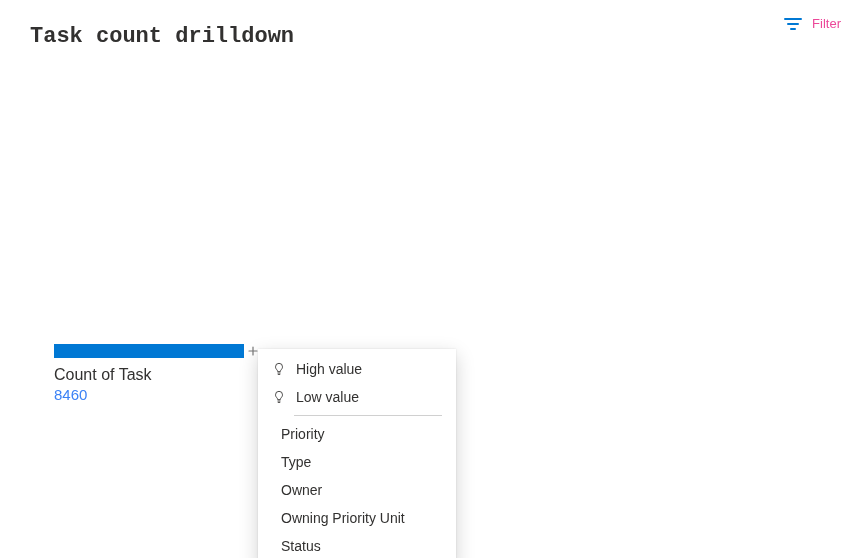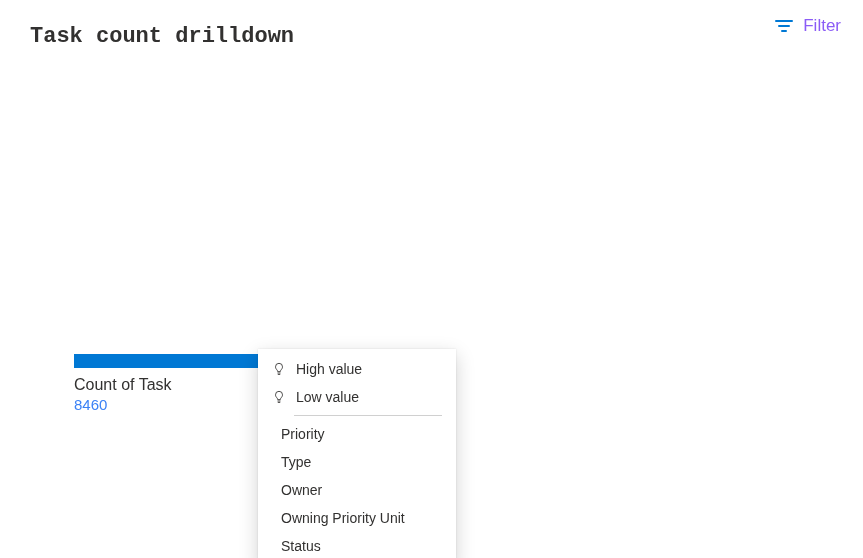--- a/index.html
+++ b/index.html
@@ -48,28 +48,27 @@
     }
     .filter-icon .line {
       height: 2px;
       background: #0078d4;
       border-radius: 1px;
     }
     .filter-icon .l1 { width: 18px; }
     .filter-icon .l2 { width: 12px; }
     .filter-icon .l3 { width: 6px; }
     .filter-label {
-      font-size: 17px;
-      color: #8b5cf6;
+      font-size: 13px;
+      color: #ec4899;
     }
     .chart-area {
       position: absolute;
       left: 54px;
-      top: 354px;
-      margin-left: 20px;
+      top: 344px;
     }
     .bar-row {
       display: flex;
       align-items: center;
     }
     .bar {
       width: 190px;
       height: 14px;
       background: #0078d4;
     }

